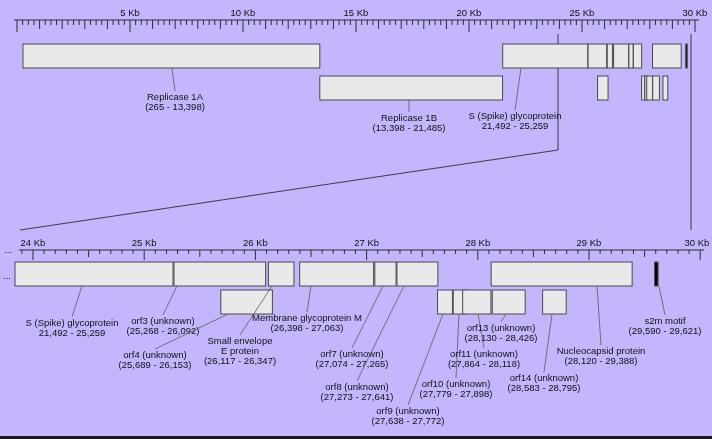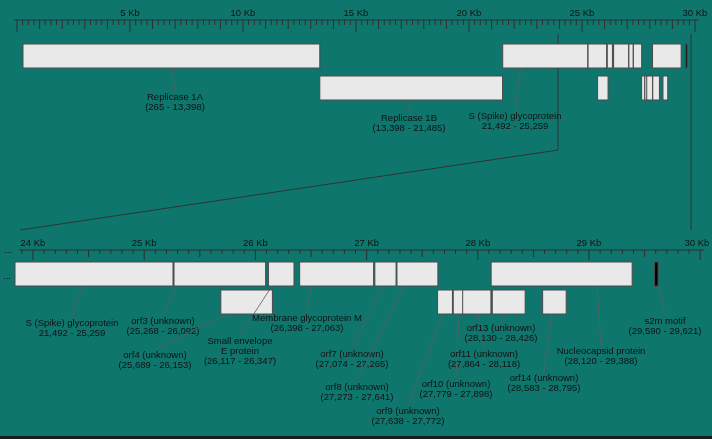--- a/index.html
+++ b/index.html
@@ -1,19 +1,19 @@
 <!DOCTYPE html>
 <html><head>
 <meta charset="utf-8">
 <style>
   html,body{margin:0;padding:0;background:#fff;}
   .stage{
     position:relative;
     width:712px;height:439px;
-    background:#0f766e;
+    background:#c4b5fd;
     overflow:hidden;
     font-family:"Liberation Sans", sans-serif;
   }
   #diagram text{
     font-family:"Liberation Sans", sans-serif;
     font-size:9.5px;
     fill:#111111;
   }
 </style>
 </head>

